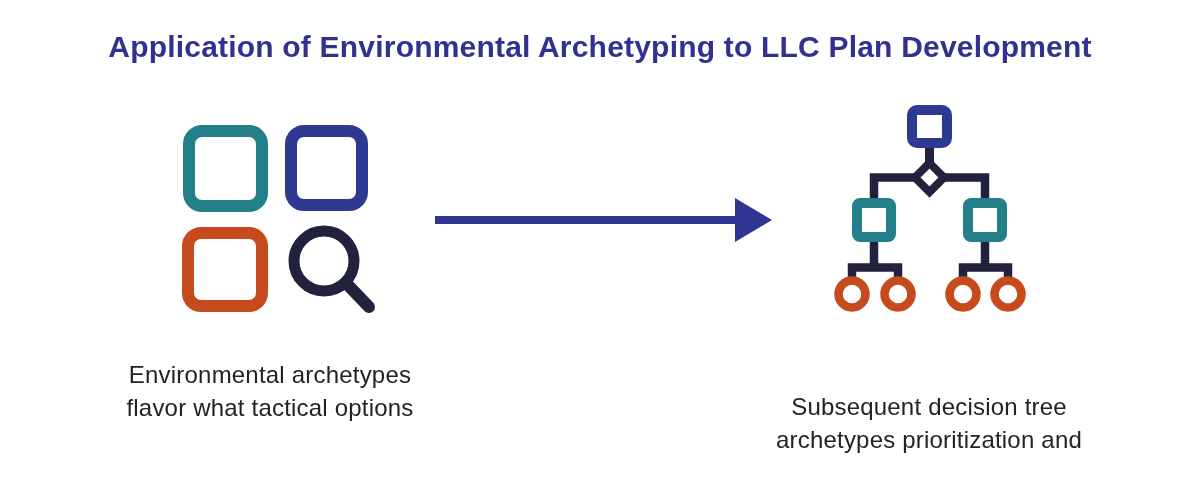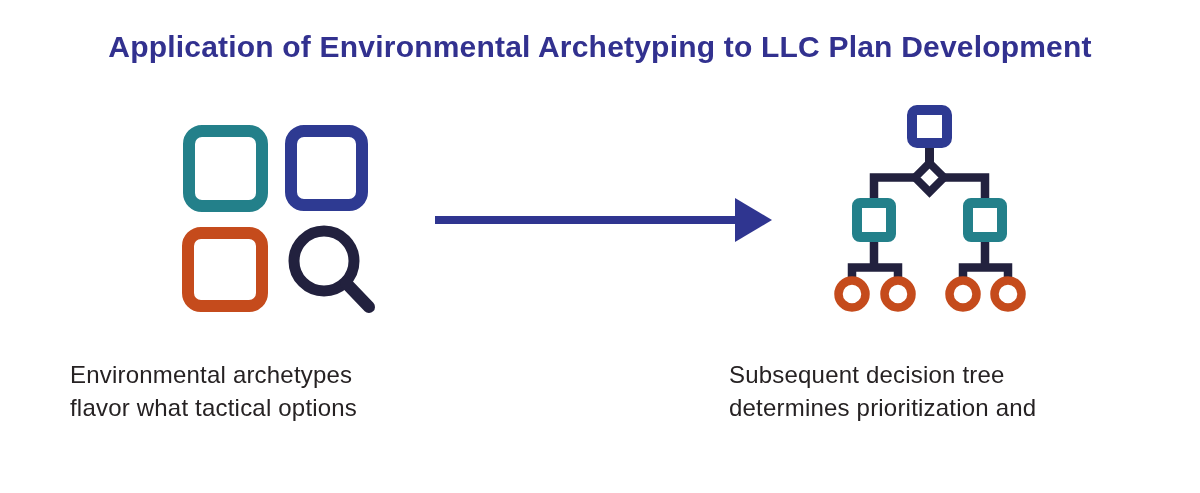--- a/index.html
+++ b/index.html
@@ -51,27 +51,28 @@
     left: 831px;
     top: 103px;
     width: 196px;
     height: 210px;
     overflow: visible;
   }
   .caption {
     position: absolute;
     top: 358px;
     width: 400px;
+    text-align: center;
     font-size: 24px;
     line-height: 33px;
     letter-spacing: 0.2px;
     color: var(--color-caption-text, #262223);
   }
   .caption-left  { left: 70px; }
-  .caption-right { left: 729px; }
+  .caption-right { left: 729px; margin-top: 32px; }
 
   
   .stroke-teal   { stroke: var(--color-teal, #23808A);   fill: none; }
   .stroke-blue   { stroke: var(--color-square-blue, #2E3A92); fill: none; }
   .stroke-orange { stroke: var(--color-orange, #C54B1C); fill: none; }
   .stroke-navy   { stroke: var(--color-navy, #22213E);   fill: none; }
   .fill-arrow    { fill: var(--color-arrow-blue, #2F3590); }
   .diamond       { stroke: var(--color-navy, #22213E); fill: var(--color-background, #ffffff); }
 </style>
 </head>
@@ -113,16 +114,16 @@
     <circle class="stroke-orange" cx="177" cy="191" r="13.5" stroke-width="8.5"></circle>
   </svg>
 
   <div class="caption caption-left">
     <div>Environmental archetypes</div>
     <div>flavor what tactical options</div>
   </div>
 
   <div class="caption caption-right">
     <div>Subsequent decision tree</div>
-    <div>determines prioritization and</div>
+    <div>archetypes prioritization and</div>
   </div>
 
 </div>
 
 </body></html>

